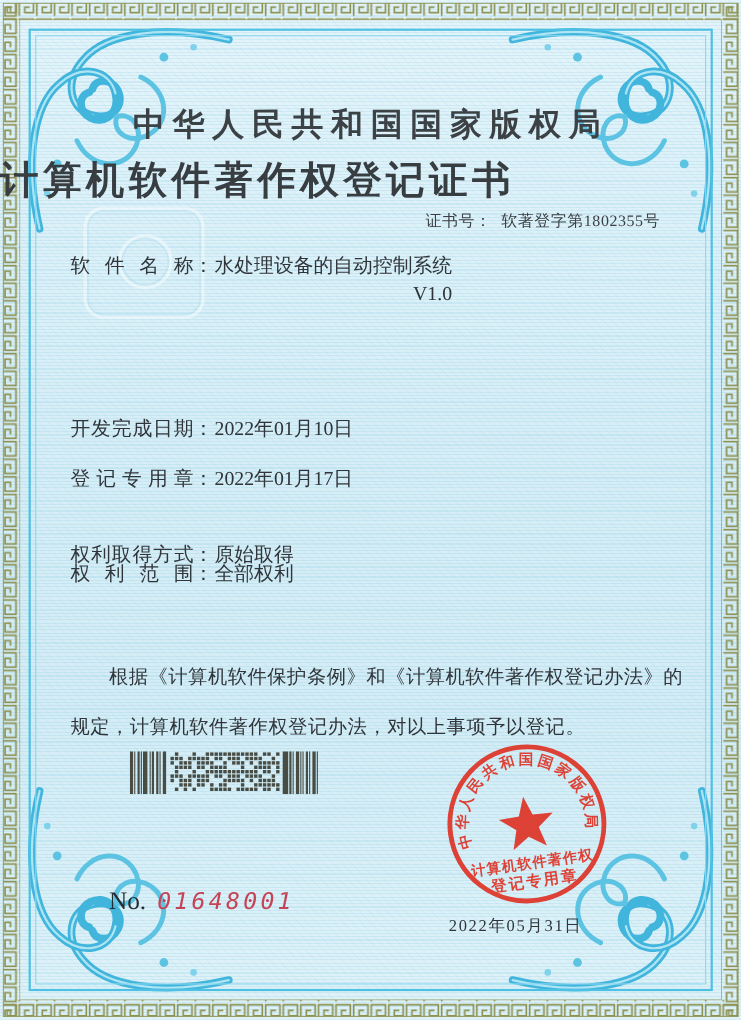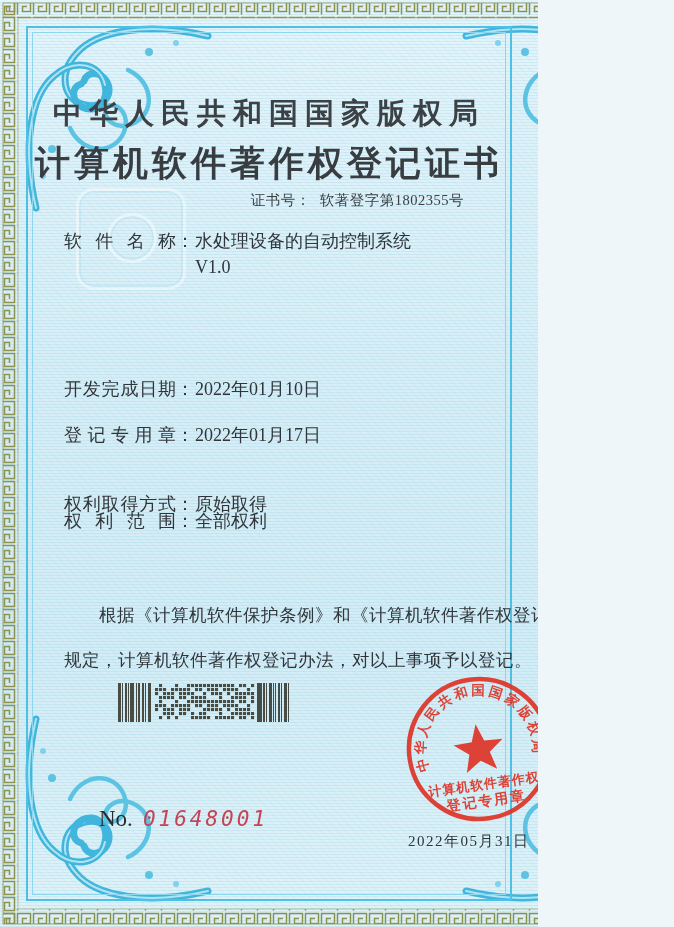--- a/index.html
+++ b/index.html
@@ -1,17 +1,17 @@
 <!DOCTYPE html>
 <html><head>
 <meta charset="utf-8">
 <style>
   html,body{margin:0;padding:0;background:#eef6f9;}
   .page{
-    position:relative;width:538px;height:927px;overflow:hidden;
+    position:relative;width:674px;height:927px;overflow:hidden;
     font-family:"Liberation Serif","DejaVu Serif",serif;
     background:
       repeating-linear-gradient(0deg, rgba(98,188,219,.16) 0 1px, rgba(255,255,255,0) 1px 3px),
       repeating-linear-gradient(47deg, rgba(120,200,230,.08) 0 1px, rgba(255,255,255,0) 1px 6px),
       linear-gradient(180deg,#e4f4fa 0%,#d8eef6 40%,#d4ecf5 70%,#dff2f8 100%);
   }
   .deco-svg{position:absolute;inset:0;pointer-events:none;}
   .frame-outer{position:absolute;left:26px;top:26px;right:26px;bottom:26px;border:2px solid #4ec0e3;}
   .frame-inner{position:absolute;inset:4px;border:1px solid #8ad7ee;}
   .watermark{
@@ -21,33 +21,33 @@
   }
   .watermark .wm-circle{
     position:absolute;left:28px;top:22px;width:44px;height:44px;border-radius:50%;
     border:3px solid rgba(255,255,255,.8);box-shadow:inset 0 0 0 2px rgba(140,205,230,.35);
   }
   .authority{
     position:absolute;top:94px;left:0;right:0;text-align:center;
     font-size:29px;font-weight:700;letter-spacing:7px;color:#3b4145;
   }
   .title{
-    position:absolute;top:140px;left:0;right:0;text-align:center;
+    position:absolute;top:140px;left:0;right:0;
     font-size:35px;font-weight:700;letter-spacing:4px;color:#373d41;
   }
   .certno{
     position:absolute;top:191px;left:0;right:74px;text-align:right;
     font-size:14.5px;color:#3a4044;letter-spacing:.5px;
   }
   .certno .certno-label{margin-right:9px;}
   .row{position:absolute;left:64px;font-size:18px;color:#2f353a;}
   .row .lbl{display:inline-block;width:112px;text-align:justify;text-align-last:justify;}
   .row .colon{display:inline-block;}
   .row .val{position:absolute;left:131px;top:0;white-space:nowrap;line-height:1.42;}
-  .row .val .v2{display:block;}
+  .row .val .v2{display:block;text-align:right;}
   .r-name{top:229px;}
   .r-owner{top:302px;}
   .r-dev{top:377px;}
   .r-pub{top:423px;}
   .r-acq{top:492px;}
   .r-scope{top:509px;}
   .r-reg{top:548px;}
   .statement{
     position:absolute;left:64px;top:593px;width:562px;
     font-size:17.5px;line-height:45px;text-indent:2em;letter-spacing:.5px;color:#2f353a;

